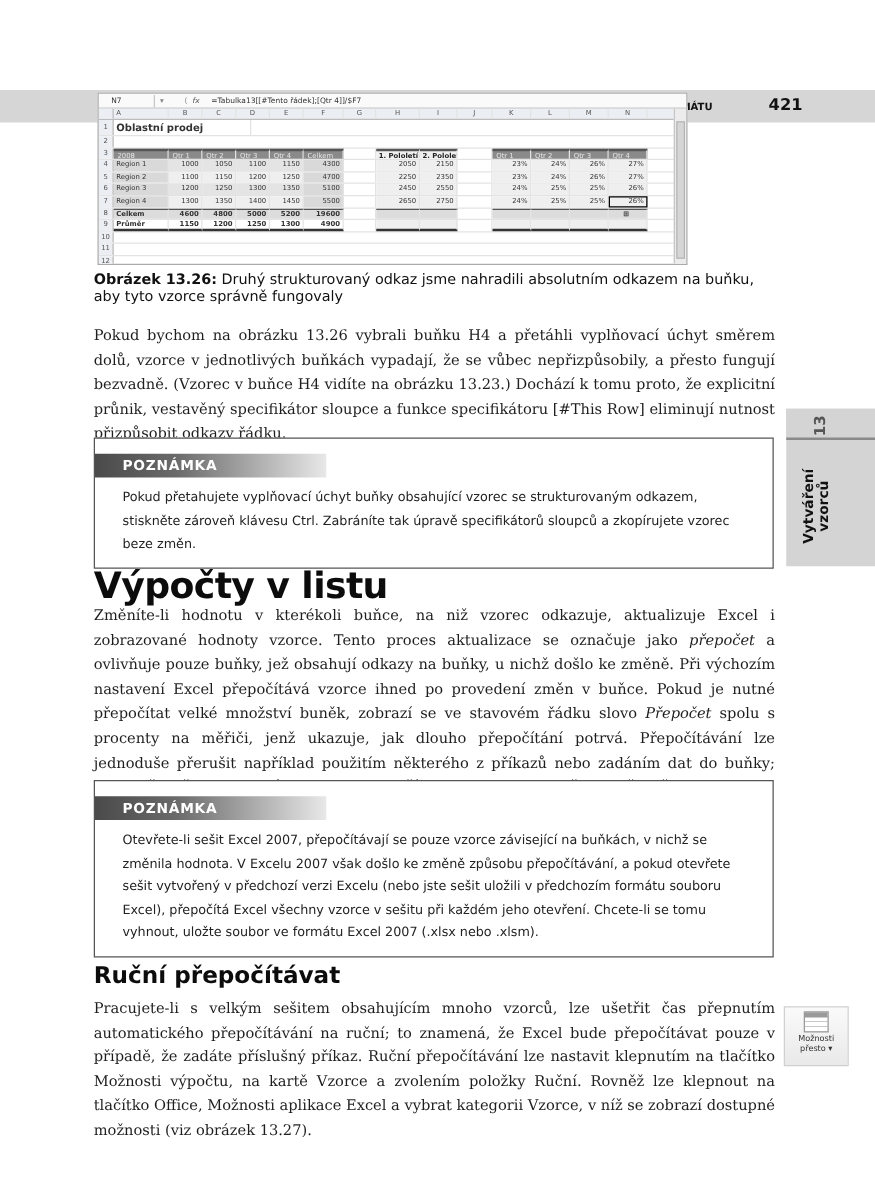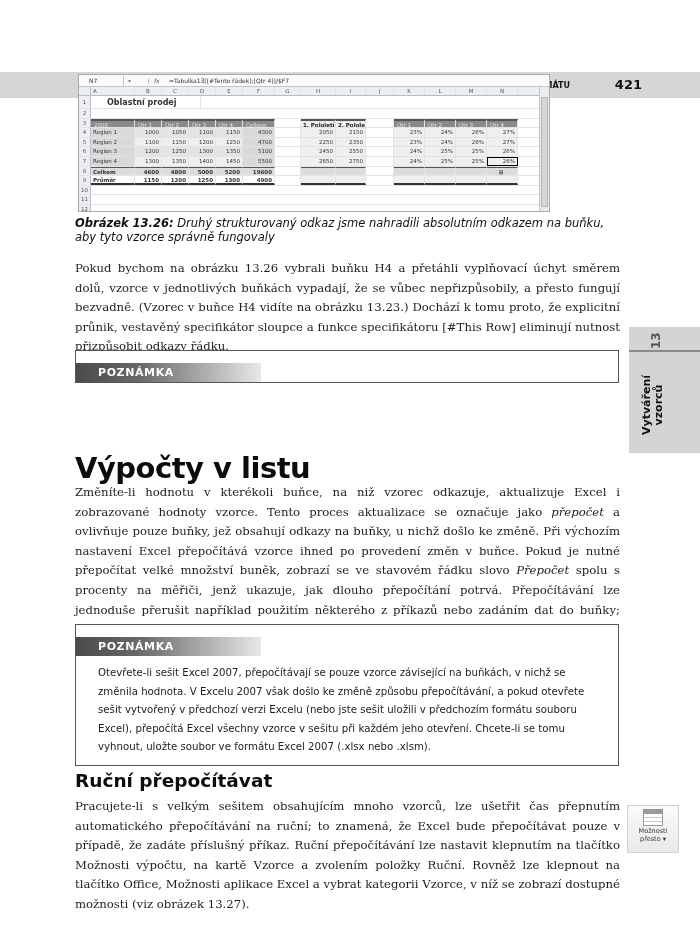--- a/index.html
+++ b/index.html
@@ -24,34 +24,34 @@
   .rh { width: 12px; background: #ebeef3; text-align: center; padding: 0; border-right: 1px solid #bcbcbc; color: #555; }
   .ch { text-align: center; padding: 0; color: #555; }
   .cA { width: 44px; text-align: left; padding-left: 2px; }
   .cB, .cC, .cD, .cE { width: 27px; }
   .cF { width: 32px; }
   .cG { width: 26px; }
   .cH { width: 35px; }
   .cI { width: 30px; }
   .cJ { width: 28px; }
   .cK, .cL, .cM, .cN { width: 31px; }
-  .title-cell { font-weight: bold; font-size: 8px; text-align: left; padding-left: 16px; overflow: visible; }
+  .title-cell { font-weight: bold; font-size: 8px; text-align: left; padding-left: 2px; overflow: visible; }
   .hdr { background: #8a8a8a; color: #e6e6e6; text-align: left; padding-left: 3px; }
   .hdr-top { border-top: 2px solid #555; }
   .band { background: #e4e4e4; }
   .band2 { background: #efefef; }
   .rowlbl { background: #d9d9d9; }
   .total { background: #dcdcdc; font-weight: bold; border-top: 1px solid #555; }
   .avg { font-weight: bold; border-bottom: 2px solid #333; }
   .hhdr { background: #efefef; font-weight: bold; text-align: left; padding-left: 2px; border-top: 2px solid #555; color: #222; }
   .selected { outline: 1px solid #000; outline-offset: -1px; }
   .vscroll { position: absolute; right: 0; top: 12px; width: 10px; bottom: 0; background: #ececec; border-left: 1px solid #c5c5c5; }
   .vscroll .thumb { position: absolute; left: 1px; right: 1px; top: 10px; height: 110px; background: #d6d6d6; border: 1px solid #b5b5b5; }
 
-  .caption { position: absolute; left: 75px; top: 216px; width: 545px; font-family: "DejaVu Sans", sans-serif; font-size: 11.5px; line-height: 14px; color: #111; font-style: italic; }
+  .caption { position: absolute; left: 75px; top: 216px; width: 545px; font-family: "DejaVu Sans", sans-serif; font-size: 11.5px; line-height: 14px; color: #111; }
   .caption b { font-weight: bold; }
 
   .para { position: absolute; left: 75px; width: 545px; font-size: 11.7px; line-height: 19.6px; text-align: justify; color: #1e1e1e; }
   .para i { font-style: italic; }
 
   .note { position: absolute; left: 75px; width: 544px; border: 1.5px solid #555; background: #fff; }
   .note-hdr { height: 19px; width: 185px; background: linear-gradient(to right, #4a4a4a 0%, #6a6a6a 35%, #e8e8e8 100%); font-family: "DejaVu Sans", sans-serif; font-weight: bold; font-size: 11px; color: #fff; padding-left: 22px; line-height: 19px; letter-spacing: 0.6px; margin-top: 12px; }
   .note-body { font-family: "DejaVu Sans", sans-serif; font-size: 10.2px; line-height: 18.5px; color: #222; padding: 8px 22px 8px 22px; }
 
   .h1 { position: absolute; left: 75px; top: 451px; font-family: "DejaVu Sans", sans-serif; font-weight: bold; font-size: 29px; color: #0c0c0c; letter-spacing: -0.5px; }
@@ -252,20 +252,21 @@
 </div>
 
 <div class="caption">
   <b>Obrázek 13.26:</b><span> Druhý strukturovaný odkaz jsme nahradili absolutním odkazem na buňku, aby tyto vzorce správně fungovaly</span>
 </div>
 
 <p class="para" style="top:259px;">Pokud bychom na obrázku 13.26 vybrali buňku H4 a přetáhli vyplňovací úchyt směrem dolů, vzorce v jednotlivých buňkách vypadají, že se vůbec nepřizpůsobily, a přesto fungují bezvadně. (Vzorec v buňce H4 vidíte na obrázku 13.23.) Dochází k tomu proto, že explicitní průnik, vestavěný specifikátor sloupce a funkce specifikátoru [#This Row] eliminují nutnost přizpůsobit odkazy řádku.</p>
 
 <div class="note" style="top:350px;">
   <div class="note-hdr">POZNÁMKA</div>
+  <div class="note-body">Pokud přetahujete vyplňovací úchyt buňky obsahující vzorec se strukturovaným odkazem, stiskněte zároveň klávesu Ctrl. Zabráníte tak úpravě specifikátorů sloupců a zkopírujete vzorec beze změn.</div>
 </div>
 
 <h1 class="h1">Výpočty v listu</h1>
 
 <p class="para" style="top:483px;"><span>Změníte-li hodnotu v kterékoli buňce, na niž vzorec odkazuje, aktualizuje Excel i zobrazované hodnoty vzorce. Tento proces aktualizace se označuje jako </span><i>přepočet</i><span> a ovlivňuje pouze buňky, jež obsahují odkazy na buňky, u nichž došlo ke změně. Při výchozím nastavení Excel přepočítává vzorce ihned po provedení změn v buňce. Pokud je nutné přepočítat velké množství buněk, zobrazí se ve stavovém řádku slovo </span><i>Přepočet</i><span> spolu s procenty na měřiči, jenž ukazuje, jak dlouho přepočítání potrvá. Přepočítávání lze jednoduše přerušit například použitím některého z příkazů nebo zadáním dat do buňky; Excel přepočet pozastaví, a jakmile dokončíte danou akci, pokračuje s přepočtem.</span></p>
 
 <div class="note" style="top:624px;">
   <div class="note-hdr">POZNÁMKA</div>
   <div class="note-body">Otevřete-li sešit Excel 2007, přepočítávají se pouze vzorce závisející na buňkách, v nichž se změnila hodnota. V Excelu 2007 však došlo ke změně způsobu přepočítávání, a pokud otevřete sešit vytvořený v předchozí verzi Excelu (nebo jste sešit uložili v předchozím formátu souboru Excel), přepočítá Excel všechny vzorce v sešitu při každém jeho otevření. Chcete-li se tomu vyhnout, uložte soubor ve formátu Excel 2007 (.xlsx nebo .xlsm).</div>
 </div>

